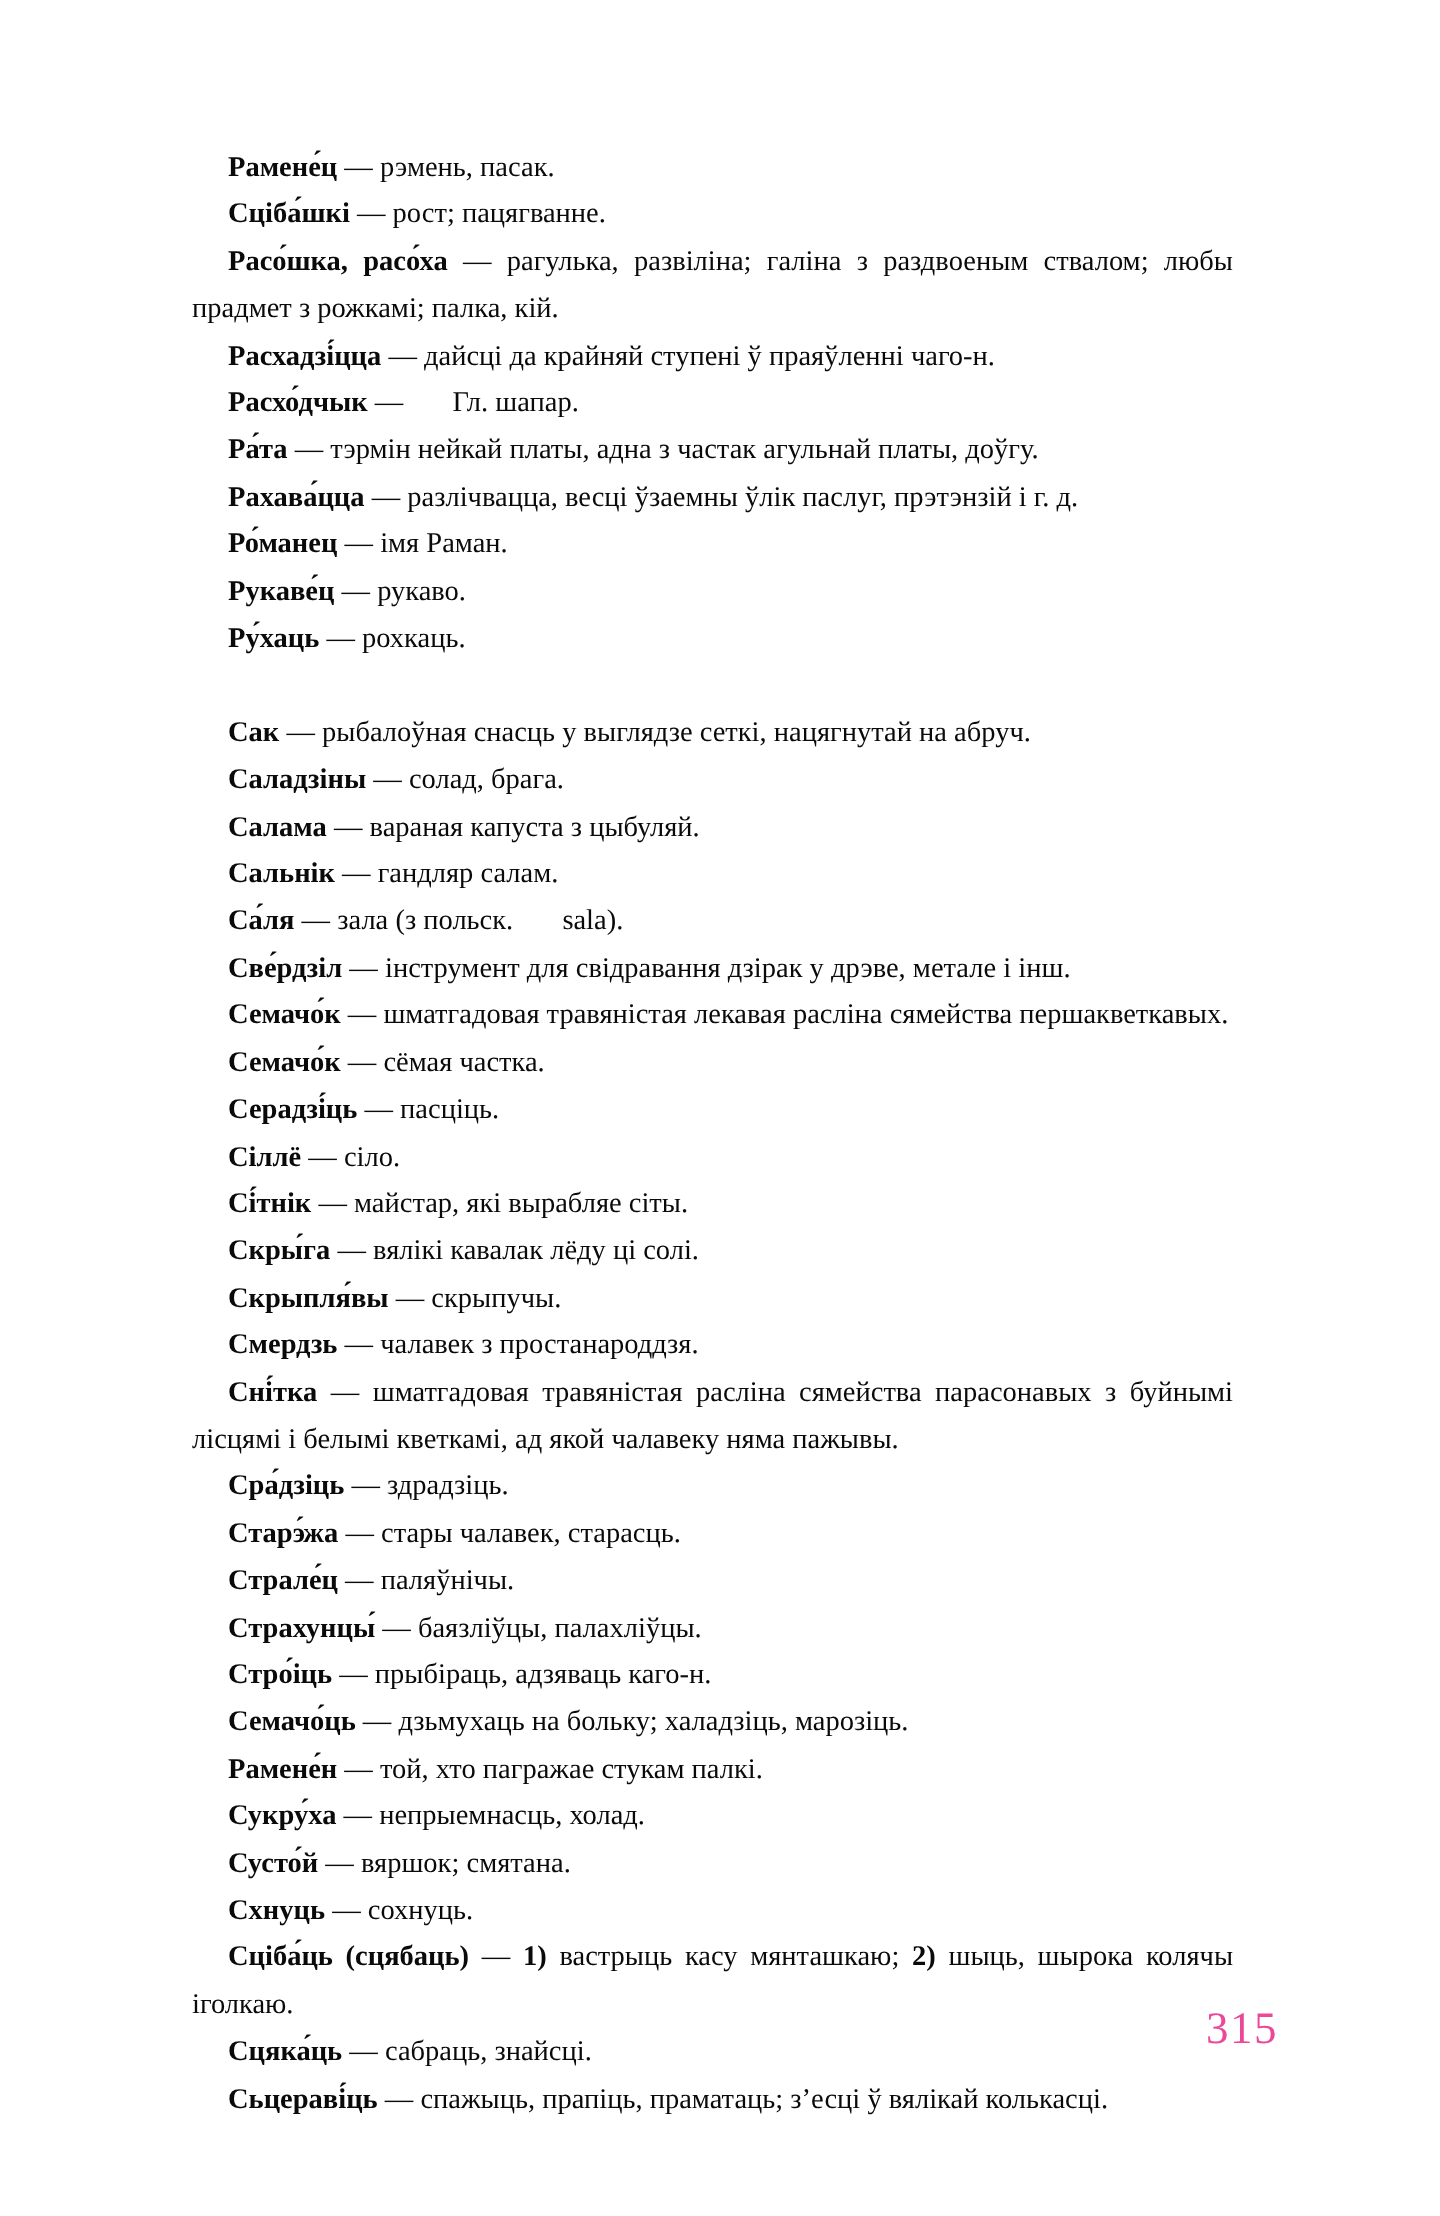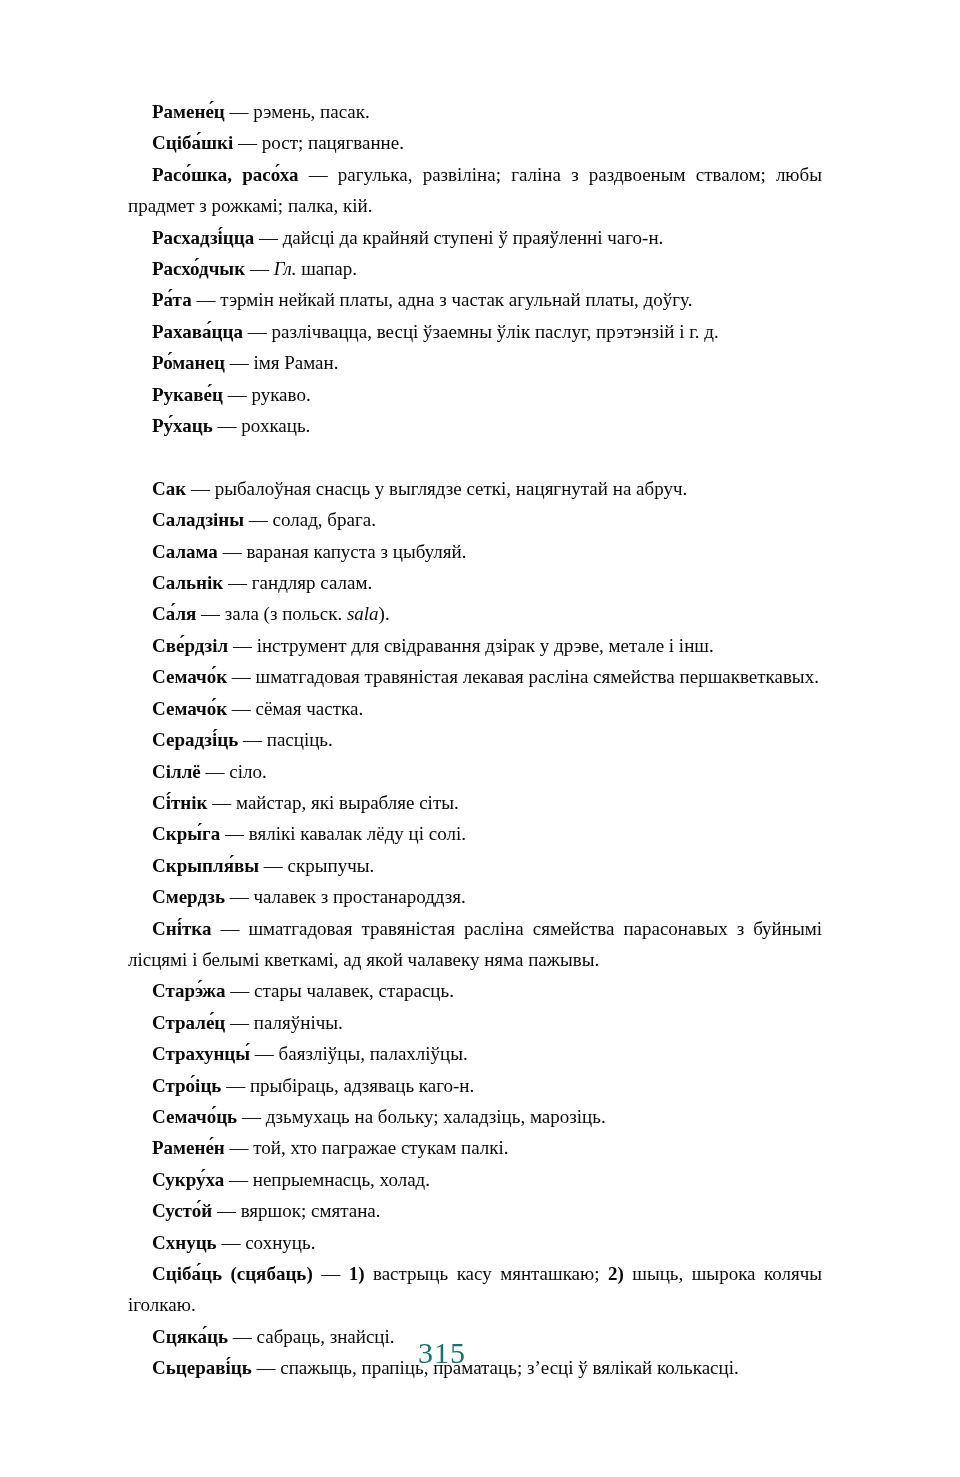--- a/index.html
+++ b/index.html
@@ -39,39 +39,39 @@
   }
   .entry:last-child {
     text-align: justify;
   }
   
   .hw {
     font-weight: bold;
     font-family: "Liberation Serif", "DejaVu Serif", serif;
   }
   .it {
-    font-style: italic;
+    margin-left: 28px;
   }
   .num {
     font-weight: bold;
   }
   
   .section-gap {
     height: 31.4px;
   }
   .folio {
     position: absolute;
-    left: 16px;
+    left: 0;
     top: 1336px;
     width: 852px;
-    text-align: center;
+    text-align: right;
     font-size: 30px;
     font-family: "Liberation Serif", "DejaVu Serif", serif;
     letter-spacing: 1px;
-    color: #0f766e;
+    color: #ec4899;
   }
 </style>
 </head>
 <body>
 
 <div class="page">
   <div class="entries" id="entries-root">
       <p class="entry"><span class="hw">Рамене́ц</span> <span>—</span> <span>рэмень, пасак.</span></p>
       <p class="entry"><span class="hw">Сціба́шкі</span> <span>—</span> <span>рост; пацягванне.</span></p>
       <p class="entry"><span class="hw">Расо́шка, расо́ха</span> <span>—</span> <span>рагулька, развіліна; галіна з раздвоеным ствалом; любы прадмет з рожкамі; палка, кій.</span></p>
@@ -91,20 +91,21 @@
       <p class="entry"><span class="hw">Све́рдзіл</span> <span>—</span> <span>інструмент для свідравання дзірак у дрэве, метале і інш.</span></p>
       <p class="entry"><span class="hw">Семачо́к</span> <span>—</span> <span>шматгадовая травяністая лекавая расліна сямейства першакветкавых.</span></p>
       <p class="entry"><span class="hw">Семачо́к</span> <span>—</span> <span>сёмая частка.</span></p>
       <p class="entry"><span class="hw">Серадзі́ць</span> <span>—</span> <span>пасціць.</span></p>
       <p class="entry"><span class="hw">Сіллё</span> <span>—</span> <span>сіло.</span></p>
       <p class="entry"><span class="hw">Сі́тнік</span> <span>—</span> <span>майстар, які вырабляе сіты.</span></p>
       <p class="entry"><span class="hw">Скры́га</span> <span>—</span> <span>вялікі кавалак лёду ці солі.</span></p>
       <p class="entry"><span class="hw">Скрыпля́вы</span> <span>—</span> <span>скрыпучы.</span></p>
       <p class="entry"><span class="hw">Смердзь</span> <span>—</span> <span>чалавек з простанароддзя.</span></p>
       <p class="entry"><span class="hw">Сні́тка</span> <span>—</span> <span>шматгадовая травяністая расліна сямейства парасонавых з буйнымі лісцямі і белымі кветкамі, ад якой чалавеку няма пажывы.</span></p>
+      <p class="entry"><span class="hw">Сра́дзіць</span> <span>—</span> <span>здрадзіць.</span></p>
       <p class="entry"><span class="hw">Старэ́жа</span> <span>—</span> <span>стары чалавек, старасць.</span></p>
       <p class="entry"><span class="hw">Страле́ц</span> <span>—</span> <span>паляўнічы.</span></p>
       <p class="entry"><span class="hw">Страхунцы́</span> <span>—</span> <span>баязліўцы, палахліўцы.</span></p>
       <p class="entry"><span class="hw">Стро́іць</span> <span>—</span> <span>прыбіраць, адзяваць каго-н.</span></p>
       <p class="entry"><span class="hw">Семачо́ць</span> <span>—</span> <span>дзьмухаць на больку; халадзіць, марозіць.</span></p>
       <p class="entry"><span class="hw">Рамене́н</span> <span>—</span> <span>той, хто пагражае стукам палкі.</span></p>
       <p class="entry"><span class="hw">Сукру́ха</span> <span>—</span> <span>непрыемнасць, холад.</span></p>
       <p class="entry"><span class="hw">Сусто́й</span> <span>—</span> <span>вяршок; смятана.</span></p>
       <p class="entry"><span class="hw">Схнуць</span> <span>—</span> <span>сохнуць.</span></p>
       <p class="entry"><span class="hw">Сціба́ць (сцябаць)</span> <span>—</span> <span class="num">1)</span> <span>вастрыць касу мянташкаю;</span> <span class="num">2)</span> <span>шыць, шырока колячы іголкаю.</span></p>

